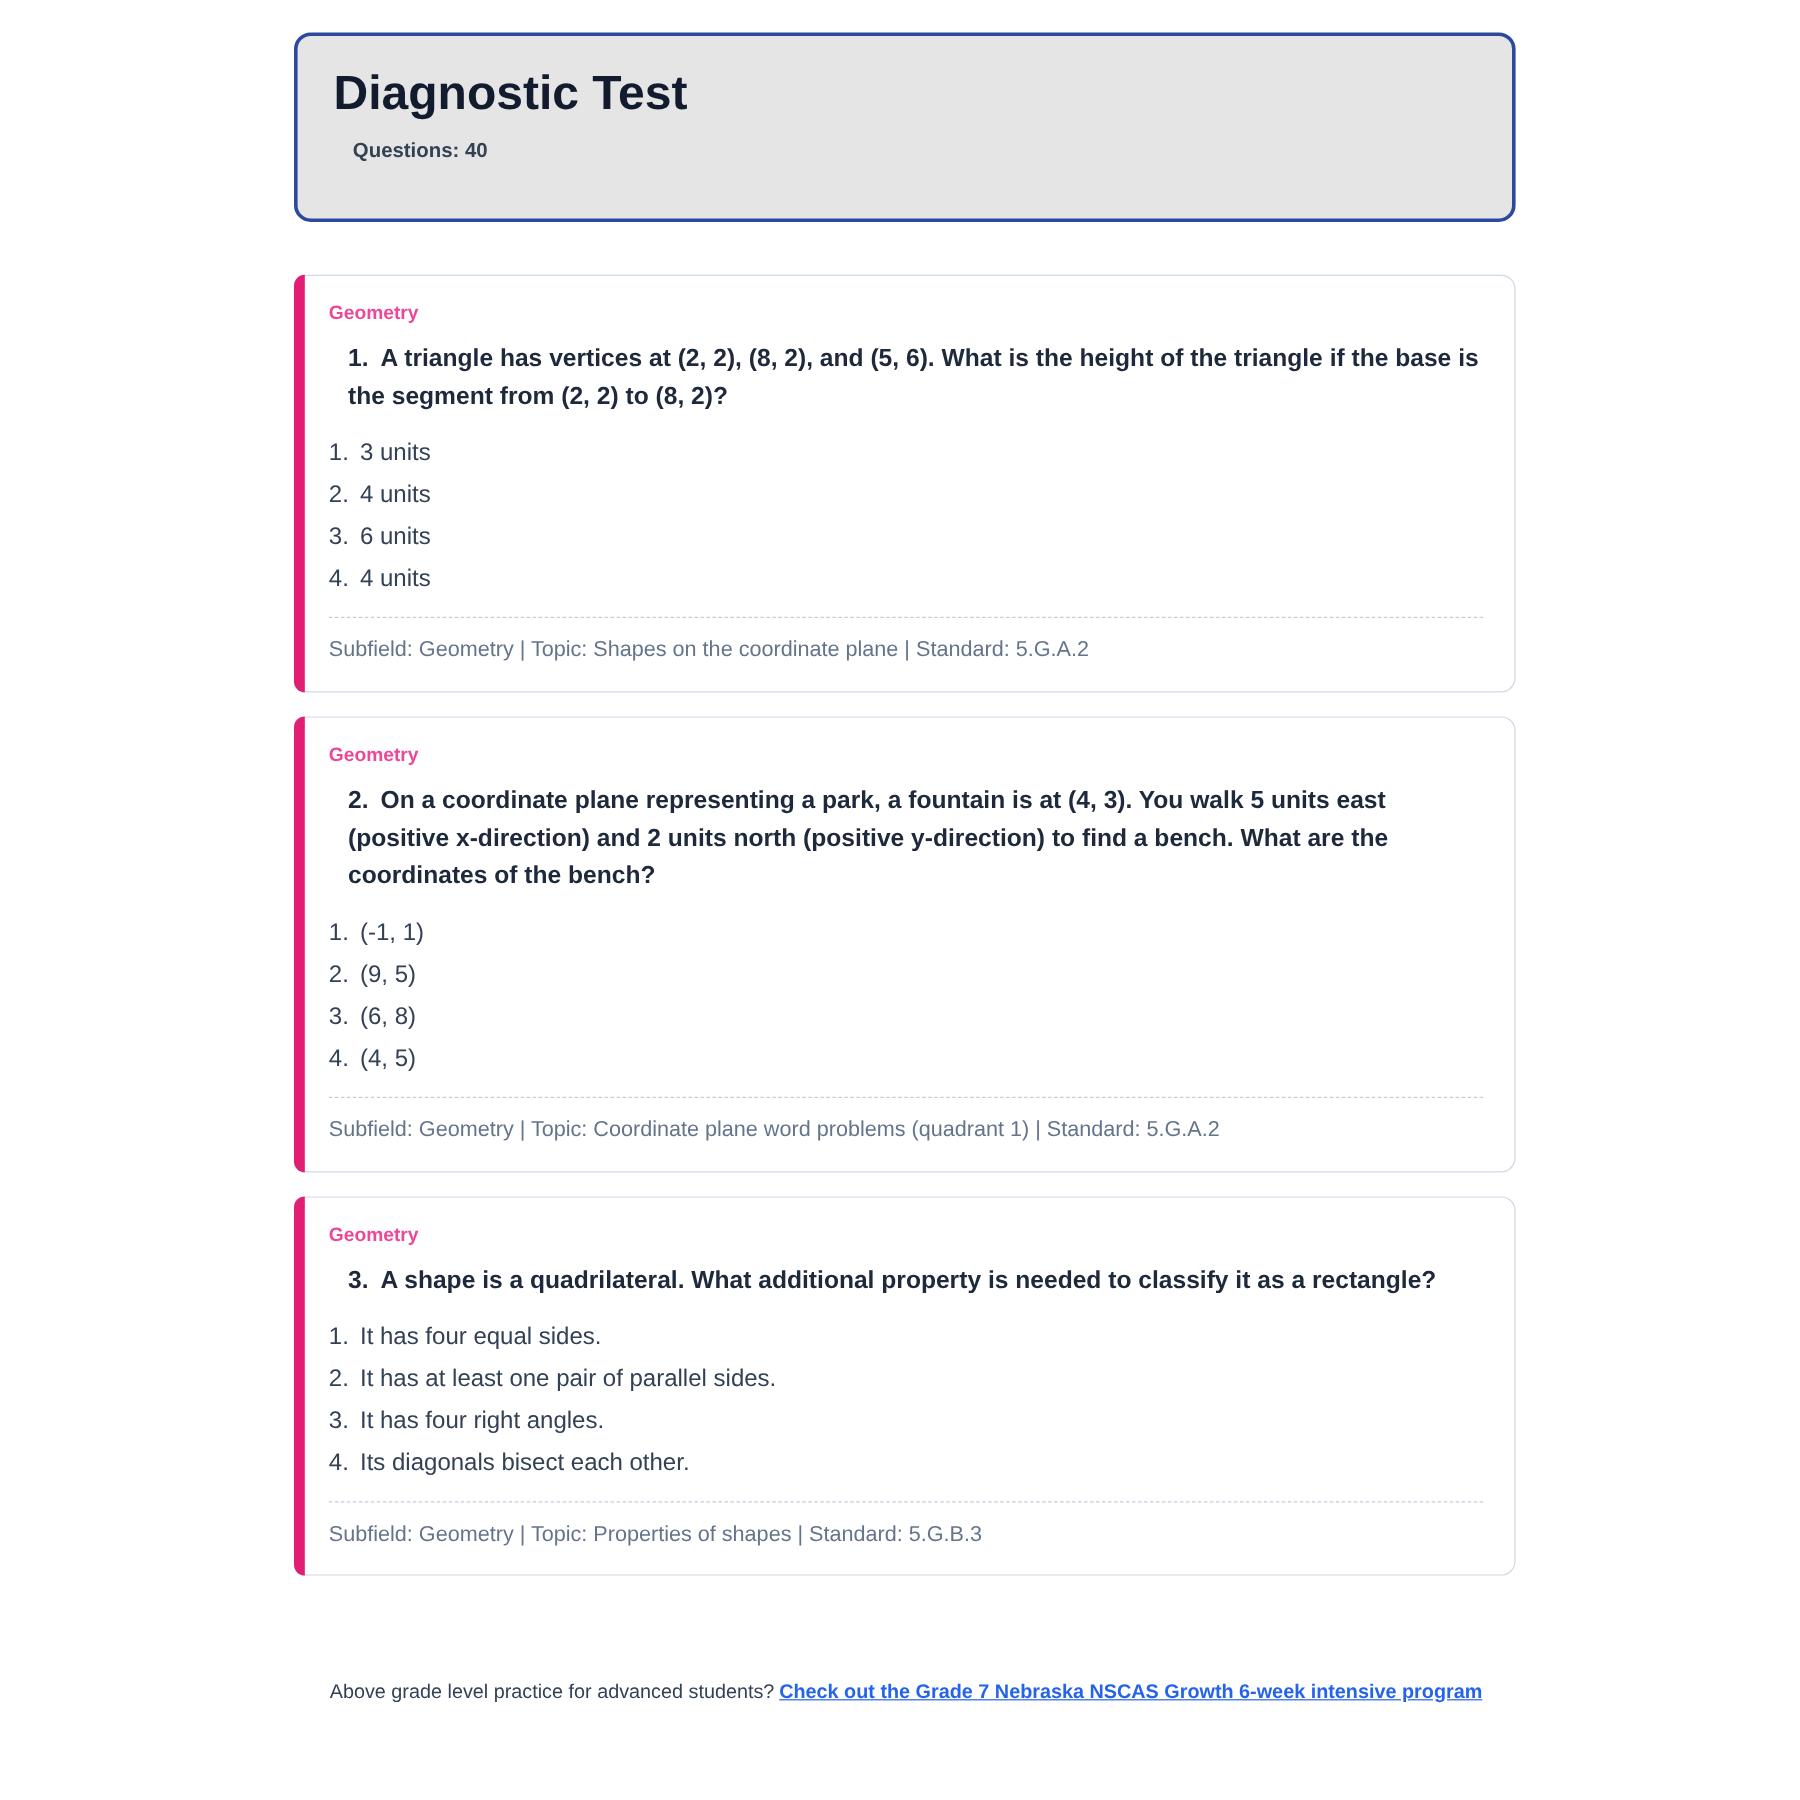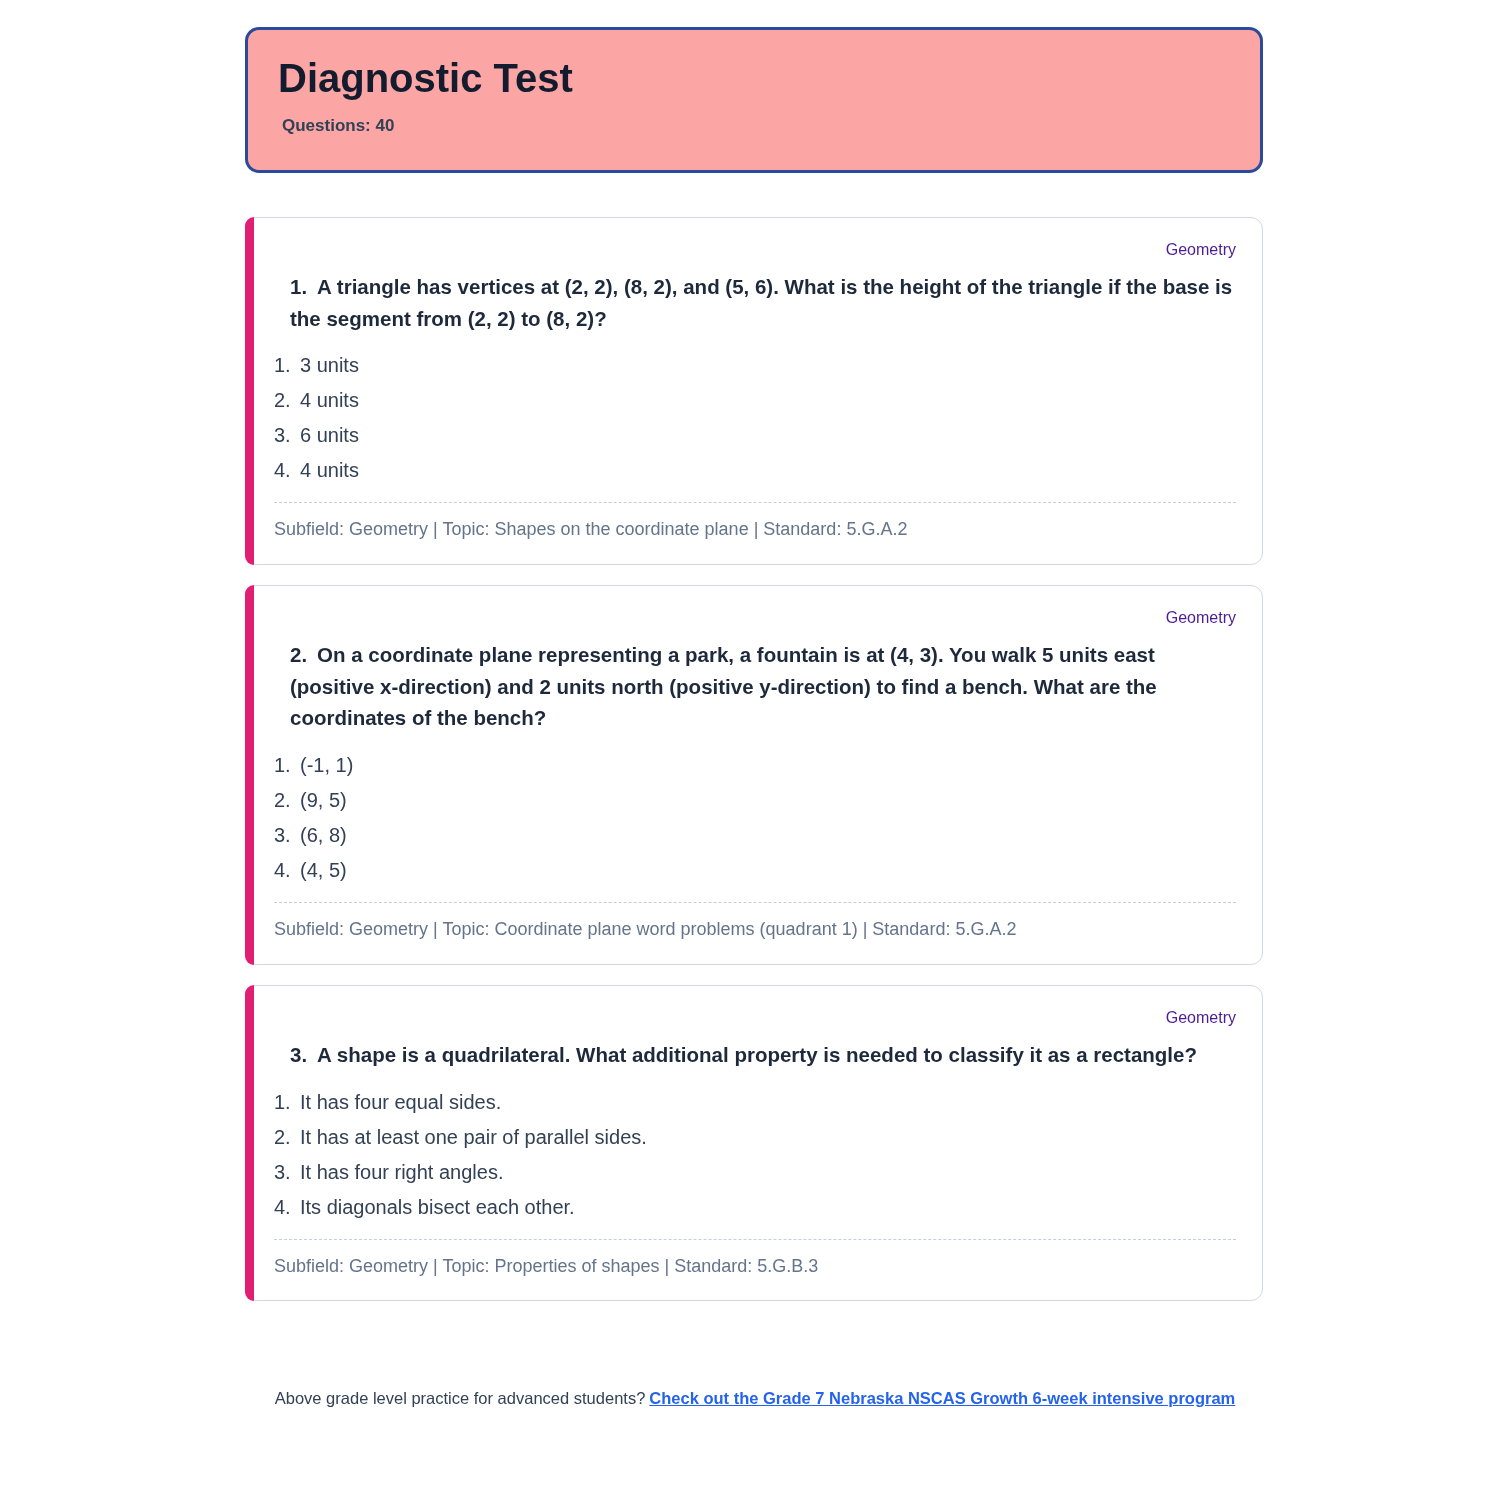--- a/index.html
+++ b/index.html
@@ -39,38 +39,38 @@
     letter-spacing: 1.5px;
     padding: 22px 42px 24px 42px;
     border-radius: 16px;
     margin-top: 26px;
     line-height: 1;
   }
 
   
   .diag-card {
     margin-top: 27px;
-    background: #fca5a5;
+    background: #e5e5e5;
     border: 3px solid #2b4a9b;
     border-radius: 14px;
     padding: 27px 30px 29px 30px;
     width: 1018px;
   }
   .diag-title {
     font-size: 40px;
     font-weight: bold;
     color: #131c2e;
     margin: 0 0 16px 0;
     line-height: 1.08;
   }
   .diag-meta {
     font-size: 17px;
     font-weight: bold;
     color: #334155;
-    margin: 4px;
+    margin: 16px;
     line-height: 1.2;
   }
 
   
   .q-list {
     margin-top: 44px;
     display: flex;
     flex-direction: column;
     gap: 20px;
   }
@@ -87,25 +87,24 @@
     left: -1px;
     top: -1px;
     bottom: -1px;
     width: 9px;
     background: #e11d74;
     border-top-left-radius: 12px;
     border-bottom-left-radius: 12px;
   }
   .q-subject {
     font-size: 16px;
-    font-weight: normal;
-    color: #4c1d95;
+    font-weight: bold;
+    color: #ec4899;
     margin: 0 0 12px 0;
     line-height: 1.2;
-    text-align: right;
   }
   .q-prompt {
     font-size: 20.5px;
     font-weight: bold;
     color: #1e293b;
     line-height: 1.55;
     margin: 0 0 14px 16px;
   }
   .q-prompt .q-num {
     margin-right: 10px;

